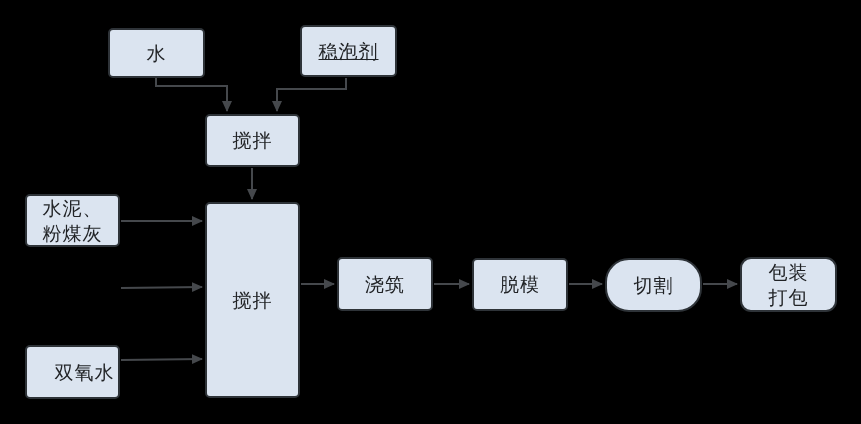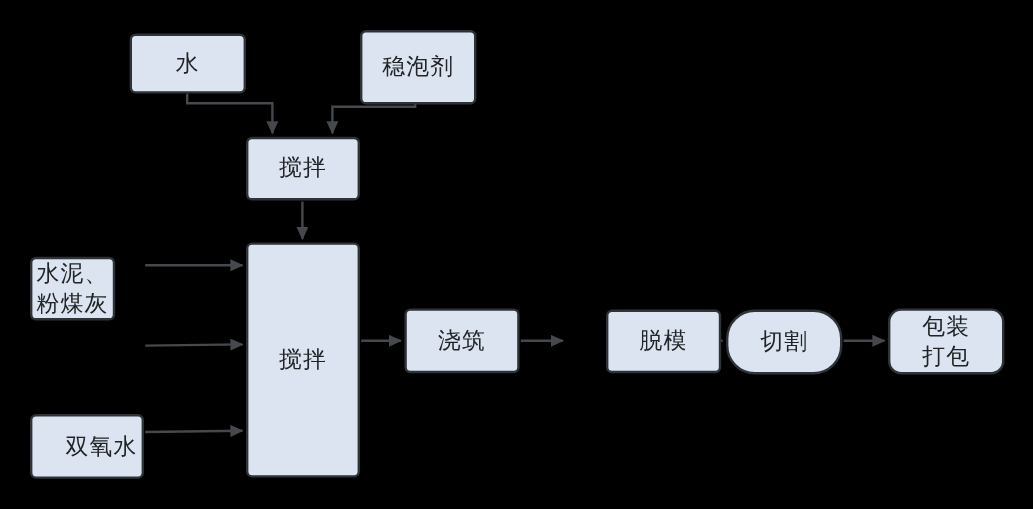--- a/index.html
+++ b/index.html
@@ -66,47 +66,47 @@
     <polyline class="edge" points="301,284 334,284" marker-end="url(#arrowhead)"></polyline>
     <polyline class="edge" points="434,284 469,284" marker-end="url(#arrowhead)"></polyline>
     <polyline class="edge" points="569,284 602,284" marker-end="url(#arrowhead)"></polyline>
     <polyline class="edge" points="703,284 737,284" marker-end="url(#arrowhead)"></polyline>
   </svg>
 
   <div class="node" style="left:108px; top:28px; width:97px; height:50px;">
     <span class="label">水</span>
   </div>
 
-  <div class="node" style="left:300px; top:25px; width:97px; height:62px;">
+  <div class="node" style="left:300px; top:25px; width:97px; height:52px;text-decoration:underline;">
     <span class="label">稳泡剂</span>
   </div>
 
   <div class="node" style="left:205px; top:114px; width:95px; height:53px;">
     <span class="label">搅拌</span>
   </div>
 
   <div class="node" style="left:205px; top:202px; width:95px; height:196px;">
     <span class="label">搅拌</span>
   </div>
 
-  <div class="node" style="left:25px; top:194px; width:71px; height:53px;margin-top:20px;">
+  <div class="node" style="left:25px; top:194px; width:95px; height:53px;">
     <span class="label">水泥、
 粉煤灰</span>
   </div>
 
 
   <div class="node" style="left:25px; top:345px; width:95px; height:54px;padding-left:24px;">
     <span class="label">双氧水</span>
   </div>
 
   <div class="node" style="left:337px; top:257px; width:96px; height:54px;">
     <span class="label">浇筑</span>
   </div>
 
-  <div class="node" style="left:472px; top:258px; width:96px; height:53px;margin-left:33px;">
+  <div class="node" style="left:472px; top:258px; width:96px; height:53px;">
     <span class="label">脱模</span>
   </div>
 
   <div class="node" style="left:605px; top:258px; width:97px; height:54px;border-radius:24px;">
     <span class="label">切割</span>
   </div>
 
   <div class="node" style="left:740px; top:257px; width:97px; height:55px;border-radius:11px;">
     <span class="label">包装
 打包</span>

